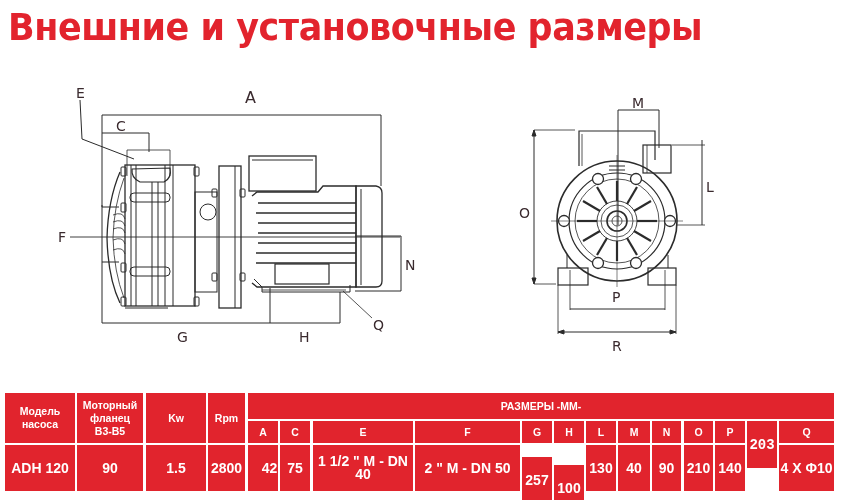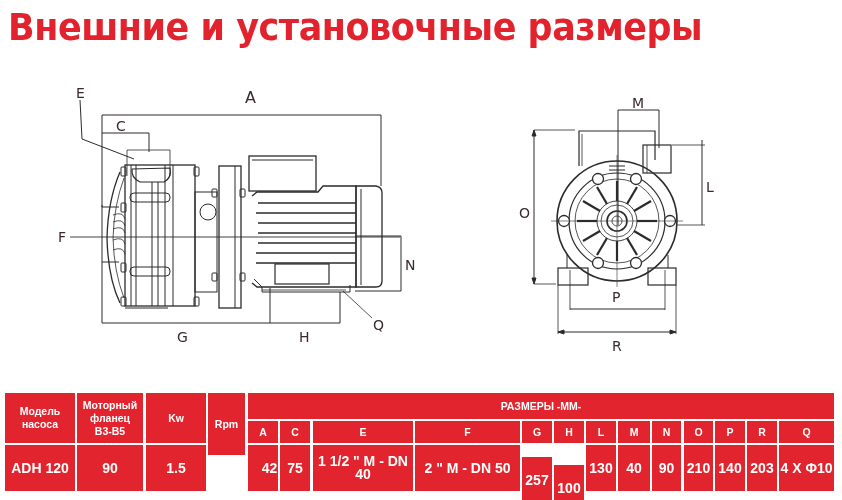--- a/index.html
+++ b/index.html
@@ -187,47 +187,48 @@
 <div class="lbl" style="left:519px;top:206px;">O</div>
 <div class="lbl" style="left:612px;top:290px;">P</div>
 <div class="lbl" style="left:612px;top:339px;">R</div>
 </div>
 
 <div class="tbl">
 
   <div class="cell" style="left:5px;top:393px;width:70px;height:50px;padding:0 20px;">Модель насоса</div>
   <div class="cell" style="left:77px;top:393px;width:66px;height:50px;padding:0 6px;">Моторный фланец B3-B5</div>
   <div class="cell" style="left:146px;top:393px;width:60px;height:50px;">Kw</div>
-  <div class="cell" style="left:208px;top:393px;width:37px;height:62px;">Rpm</div>
+  <div class="cell" style="left:208px;top:393px;width:37px;height:50px;">Rpm</div>
 
   <div class="cell" style="left:248px;top:393px;width:586px;height:26px;">РАЗМЕРЫ -ММ-</div>
 
   <div class="cell" style="left:248px;top:421px;width:30px;height:22px;">A</div>
   <div class="cell" style="left:280px;top:421px;width:30px;height:22px;">C</div>
   <div class="cell" style="left:313px;top:421px;width:100px;height:22px;">E</div>
   <div class="cell" style="left:415px;top:421px;width:105px;height:22px;">F</div>
   <div class="cell" style="left:522px;top:421px;width:30px;height:22px;">G</div>
   <div class="cell" style="left:554px;top:421px;width:30px;height:22px;">H</div>
   <div class="cell" style="left:586px;top:421px;width:30px;height:22px;">L</div>
   <div class="cell" style="left:618px;top:421px;width:32px;height:22px;">M</div>
   <div class="cell" style="left:652px;top:421px;width:29px;height:22px;">N</div>
   <div class="cell" style="left:684px;top:421px;width:29px;height:22px;">O</div>
   <div class="cell" style="left:715px;top:421px;width:30px;height:22px;">P</div>
   <div class="cell" style="left:747px;top:421px;width:30px;height:22px;">R</div>
   <div class="cell" style="left:779px;top:421px;width:55px;height:22px;">Q</div>
 
   <div class="cell data" style="left:5px;top:445px;width:70px;height:46px;">ADH 120</div>
   <div class="cell data" style="left:77px;top:445px;width:66px;height:46px;">90</div>
   <div class="cell data" style="left:146px;top:445px;width:60px;height:46px;">1.5</div>
+  <div class="cell data" style="left:208px;top:445px;width:37px;height:46px;">2800</div>
   <div class="cell data" style="left:248px;top:445px;width:30px;height:46px;padding-left:21px;">426</div>
   <div class="cell data" style="left:280px;top:445px;width:30px;height:46px;">75</div>
   <div class="cell data" style="left:313px;top:445px;width:100px;height:46px;">1 1/2 " M - DN 40</div>
   <div class="cell data" style="left:415px;top:445px;width:105px;height:46px;">2 " M - DN 50</div>
   <div class="cell data" style="left:522px;top:445px;width:30px;height:46px;margin-top:12px;">257</div>
   <div class="cell data" style="left:554px;top:445px;width:30px;height:46px;margin-top:20px;">100</div>
   <div class="cell data" style="left:586px;top:445px;width:30px;height:46px;">130</div>
   <div class="cell data" style="left:618px;top:445px;width:32px;height:46px;">40</div>
   <div class="cell data" style="left:652px;top:445px;width:29px;height:46px;">90</div>
   <div class="cell data" style="left:684px;top:445px;width:29px;height:46px;">210</div>
   <div class="cell data" style="left:715px;top:445px;width:30px;height:46px;">140</div>
-  <div class="cell data" style="left:747px;top:445px;width:30px;height:46px;">203</div>
+  <div class="cell data" style="left:747px;top:422px;width:30px;height:46px;font-family:Liberation Mono, monospace;">203</div>
   <div class="cell data" style="left:779px;top:445px;width:55px;height:46px;">4 X Φ10</div>
 </div>
 
 </body></html>

